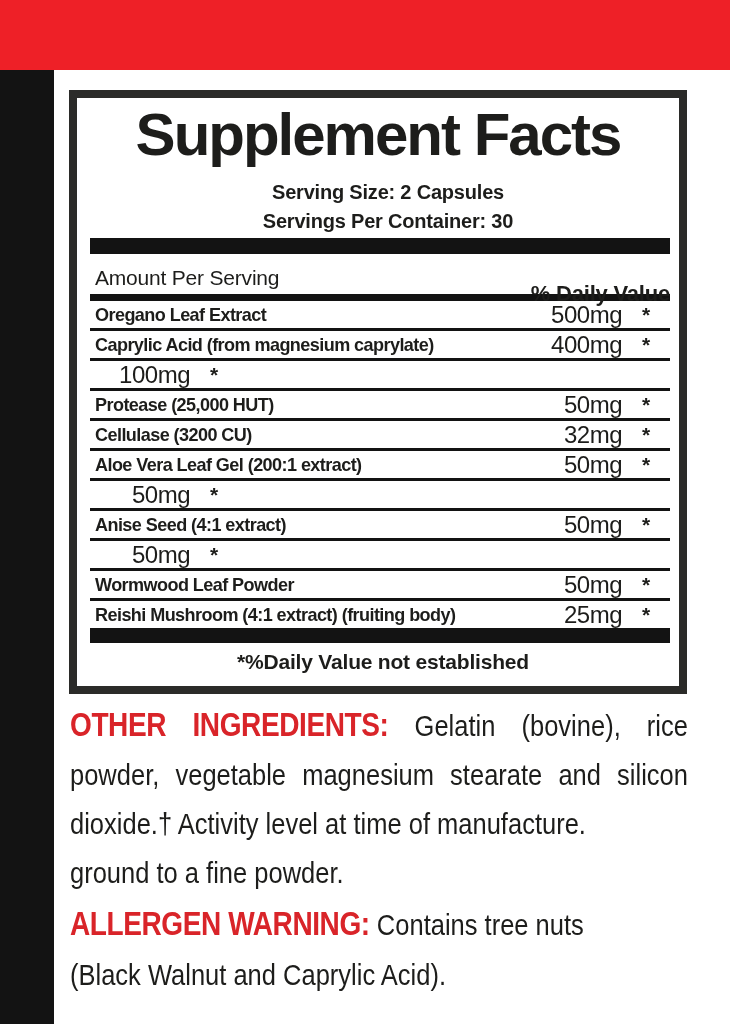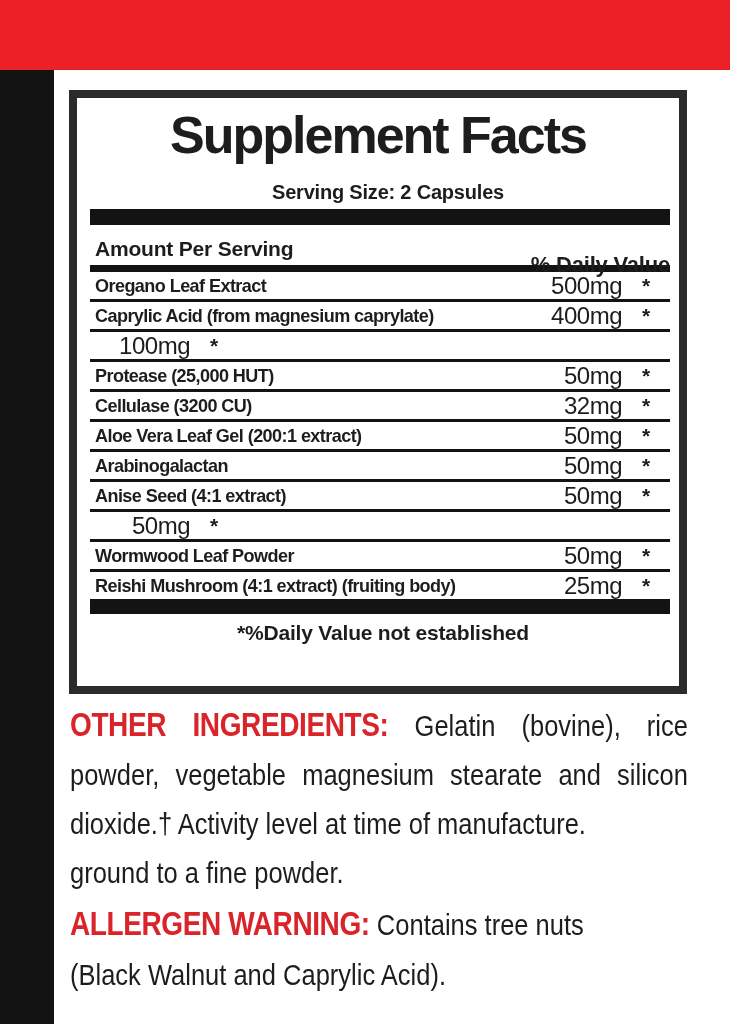--- a/index.html
+++ b/index.html
@@ -29,39 +29,39 @@
   .facts-panel {
     position: absolute; left: 69px; top: 90px;
     width: 618px; height: 604px;
     box-sizing: border-box;
     border: 8px solid #2b2b29;
     background: #ffffff;
   }
   .facts-title {
     margin-top: 6px;
     text-align: center;
-    font-size: 52px; font-weight: bold;
+    font-size: 60px; font-weight: bold;
     letter-spacing: -2px; line-height: 62px;
     color: #1d1d1b;
     white-space: nowrap;
   }
   .serving-block { margin: 12px 0 0 20px; text-align: center; }
   .serving-line {
     font-size: 20px; font-weight: bold;
     line-height: 29px; letter-spacing: -0.2px;
   }
 
   .table-wrap { margin-left: 13px; width: 580px; }
   .top-bar { margin-top: 2px; height: 16px; background: #131313; }
   .thead {
     display: flex; justify-content: space-between; align-items: center;
     height: 44px; box-sizing: border-box;
     border-bottom: 4px solid #131313;
   }
-  .thead-left  { font-size: 21px; font-weight: bold; padding-left: 5px; letter-spacing: -0.2px; margin-top: 8px; }
+  .thead-left  { font-size: 21px; font-weight: normal; padding-left: 5px; letter-spacing: -0.2px; margin-top: 8px; }
   .thead-right { font-size: 22px; font-weight: bold; letter-spacing: -0.2px; margin-top: 40px; }
 
   .t-row {
     display: flex; align-items: center;
     height: 30px; box-sizing: border-box;
     border-top: 3px solid #131313;
   }
   .t-row:first-child { border-top: none; }
   .t-name { flex: 1 1 0; min-width: 0; padding-left: 5px; white-space: nowrap; }
   .t-name span {
@@ -101,20 +101,21 @@
 <div class="stage">
 
   <div class="banner"></div>
   <div class="sidebar-strip"></div>
 
   <div class="facts-panel">
     <div class="facts-title">Supplement Facts</div>
 
     <div class="serving-block">
       <div class="serving-line">Serving Size: 2 Capsules</div>
+      <div class="serving-line">Servings Per Container: 30</div>
     </div>
 
     <div class="table-wrap">
       <div class="top-bar"></div>
 
       <div class="thead">
         <span class="thead-left">Amount Per Serving</span>
         <span class="thead-right">% Daily Value</span>
       </div>
 
@@ -141,21 +142,20 @@
         <div class="t-name"><span>Cellulase (3200 CU)</span></div>
         <div class="t-amt">32mg</div>
         <div class="t-dv">*</div>
       </div>
       <div class="t-row">
         <div class="t-name"><span>Aloe Vera Leaf Gel (200:1 extract)</span></div>
         <div class="t-amt">50mg</div>
         <div class="t-dv">*</div>
       </div>
       <div class="t-row">
-        <div class="t-name"><span>Arabinogalactan</span></div>
         <div class="t-amt">50mg</div>
         <div class="t-dv">*</div>
       </div>
       <div class="t-row">
         <div class="t-name"><span>Anise Seed (4:1 extract)</span></div>
         <div class="t-amt">50mg</div>
         <div class="t-dv">*</div>
       </div>
       <div class="t-row">
         <div class="t-amt">50mg</div>

